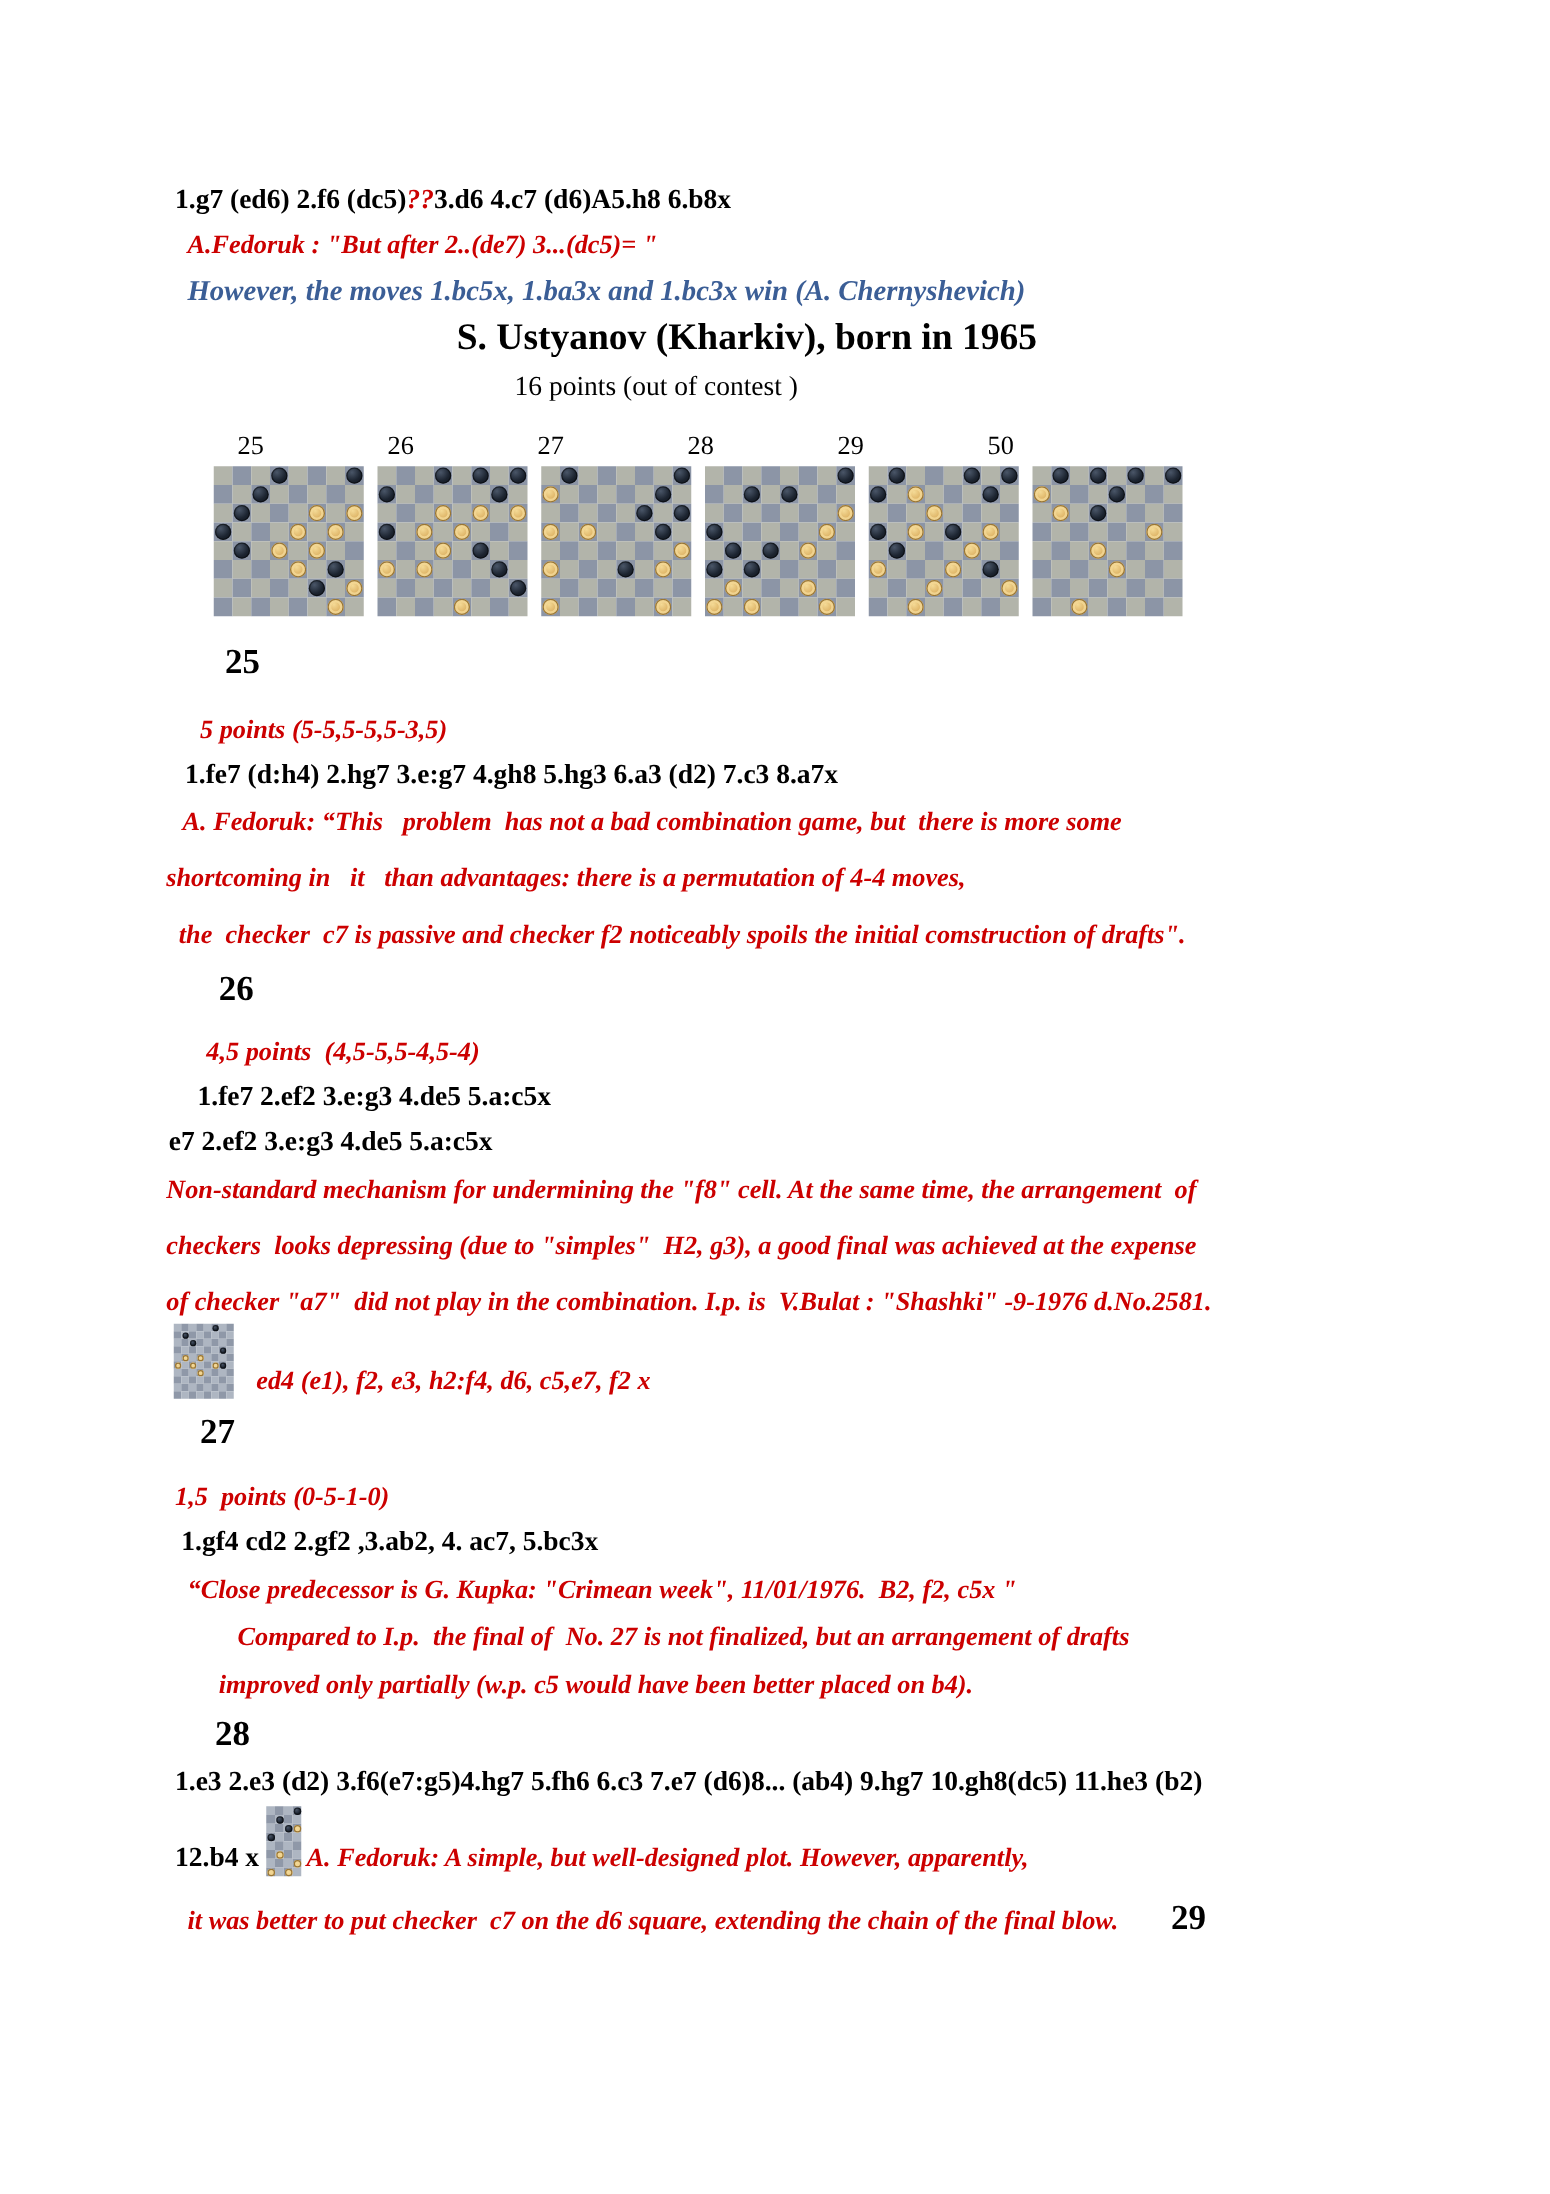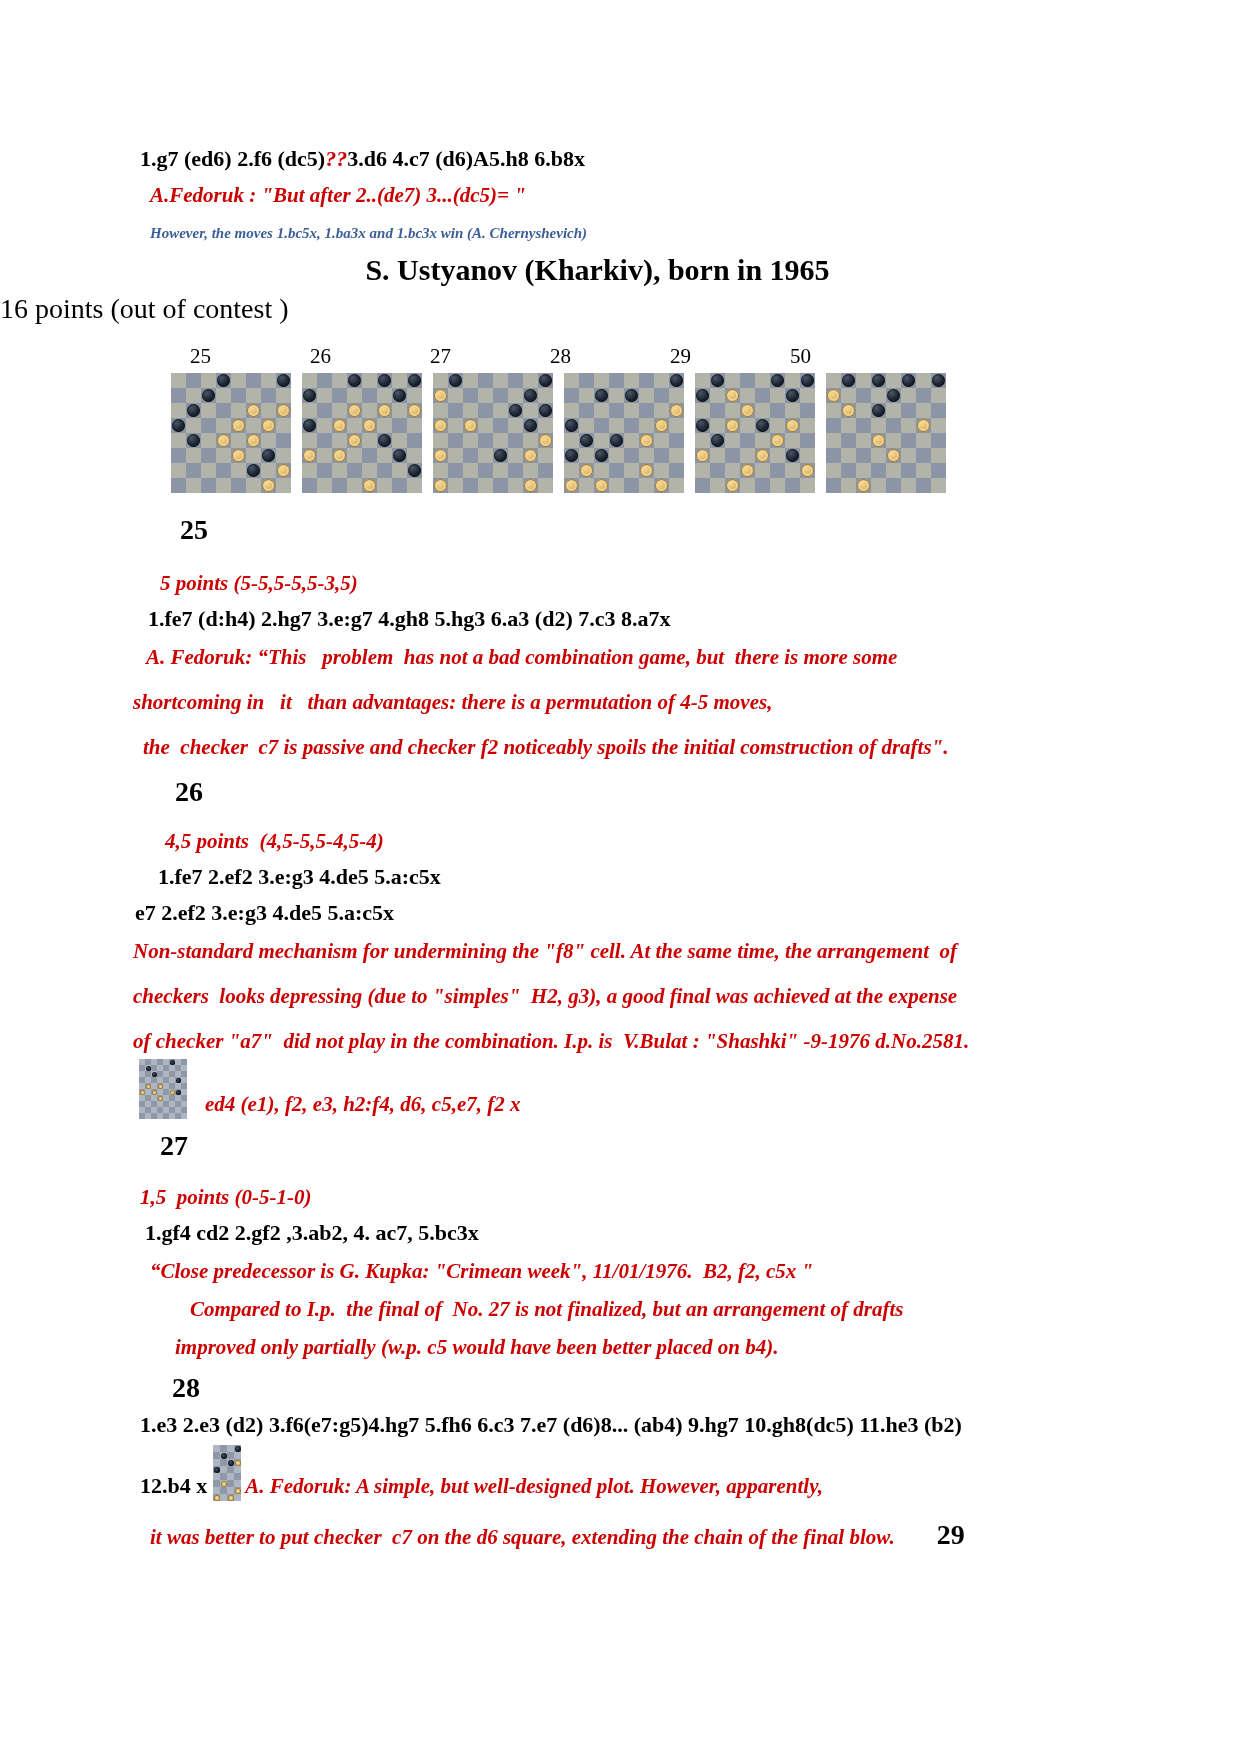--- a/index.html
+++ b/index.html
@@ -7,24 +7,24 @@
     position:relative;
     width:1240px;height:1755px;
     background:#ffffff;
     font-family:"Liberation Serif","DejaVu Serif",serif;
     color:#000;
     overflow:hidden;
   }
   .line{white-space:pre-wrap;line-height:28px;}
   .moves{font-weight:bold;font-size:22px;color:#000;}
   .red{color:#cc0000;font-weight:bold;font-style:italic;font-size:21px;white-space:pre-wrap;}
-  .blue{color:#3b5e96;font-weight:bold;font-style:italic;font-size:15px;white-space:pre-wrap;}
+  .blue{color:#3b5e96;font-weight:bold;font-style:italic;font-size:23px;white-space:pre-wrap;}
   .red-inline{color:#cc0000;font-weight:bold;font-style:italic;}
   .title{font-size:30px;font-weight:bold;text-align:center;margin:4px 45px 0 0;line-height:38px;}
-  .subtitle{font-size:28px;text-align:left;margin:6px 190px 0 0;line-height:28px;}
+  .subtitle{font-size:22px;text-align:center;margin:6px 190px 0 0;line-height:28px;}
   .labels-row{display:flex;margin:20px 0 0 190px;}
   .labels-row .dlabel{width:120px;font-size:21px;line-height:26px;}
   .boards-row{display:flex;gap:11px;margin:4px 0 0 171px;}
   .board{position:relative;flex:none;}
   .piece{border-radius:50%;box-sizing:border-box;}
   .black-piece{
     background:radial-gradient(circle at 35% 30%, #4a5668 0%, #1c2430 55%, #0d1119 100%);
     box-shadow:inset 0 0 0 1px rgba(0,0,0,.45);
   }
   .white-piece{
@@ -550,21 +550,21 @@
         <div class="piece white-piece" style="position: absolute; width: 13px; height: 13px; left: 46px; top: 61px;"></div>
         <div class="piece white-piece" style="position: absolute; width: 13px; height: 13px; left: 61px; top: 76px;"></div>
         <div class="piece white-piece" style="position: absolute; width: 13px; height: 13px; left: 31px; top: 106px;"></div>
       </div>
   </div>
 
   <div class="sec-num" style="margin:20px 0 0 180px;">25</div>
   <div class="line red" style="margin:22px 0 0 160px;">5 points (5-5,5-5,5-3,5)</div>
   <div class="line moves" style="margin:8px 0 0 148px;">1.fe7 (d:h4) 2.hg7 3.e:g7 4.gh8 5.hg3 6.a3 (d2) 7.c3 8.a7x</div>
   <div class="line red" style="margin:10px 0 17px 146px;">A. Fedoruk: “This   problem  has not a bad combination game, but  there is more some</div>
-  <div class="line red" style="margin:0 0 17px 133px;">shortcoming in   it   than advantages: there is a permutation of 4-5 moves,</div>
+  <div class="line red" style="margin:0 0 17px 133px;">shortcoming in   it   than advantages: there is a permutation of 4-4 moves,</div>
   <div class="line red" style="margin:0 0 0 143px;">the  checker  c7 is passive and checker f2 noticeably spoils the initial comstruction of drafts".</div>
 
   <div class="sec-num" style="margin:14px 0 0 175px;">26</div>
   <div class="line red" style="margin:18px 0 0 165px;">4,5 points  (4,5-5,5-4,5-4)</div>
   <div class="line moves" style="margin:8px 0 0 158px;">1.fe7 2.ef2 3.e:g3 4.de5 5.a:c5x</div>
   <div class="line moves" style="margin:8px 0 0 135px;">e7 2.ef2 3.e:g3 4.de5 5.a:c5x</div>
   <div class="line red" style="margin:10px 0 17px 133px;">Non-standard mechanism for undermining the "f8" cell. At the same time, the arrangement  of</div>
   <div class="line red" style="margin:0 0 17px 133px;">checkers  looks depressing (due to "simples"  H2, g3), a good final was achieved at the expense</div>
   <div class="line red" style="margin:0 0 0 133px;">of checker "a7"  did not play in the combination. I.p. is  V.Bulat : "Shashki" -9-1976 d.No.2581.</div>
   <div class="note-row" style="margin:4px 0 0 139px;">

